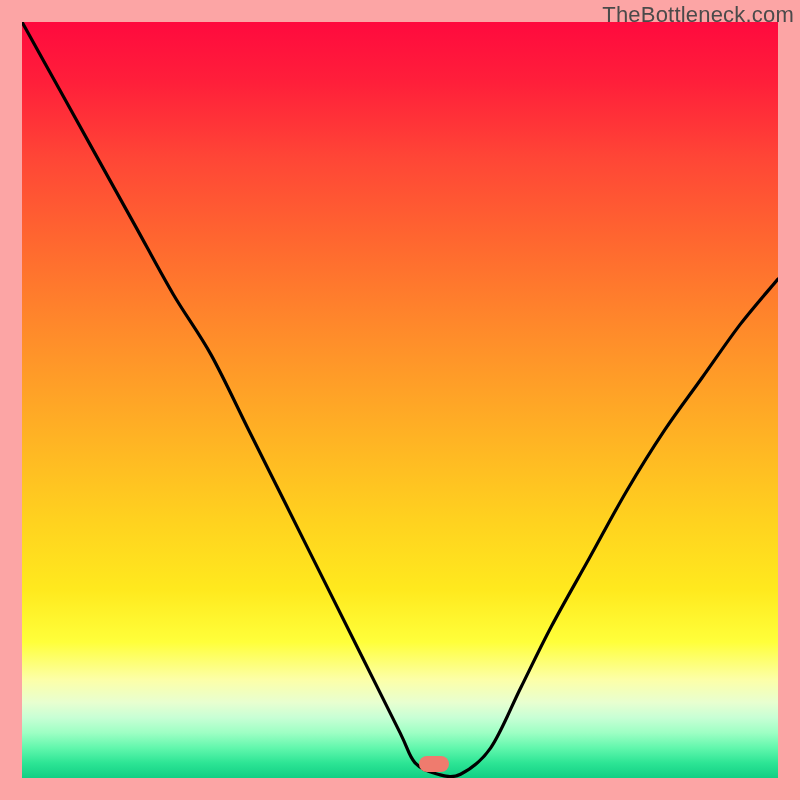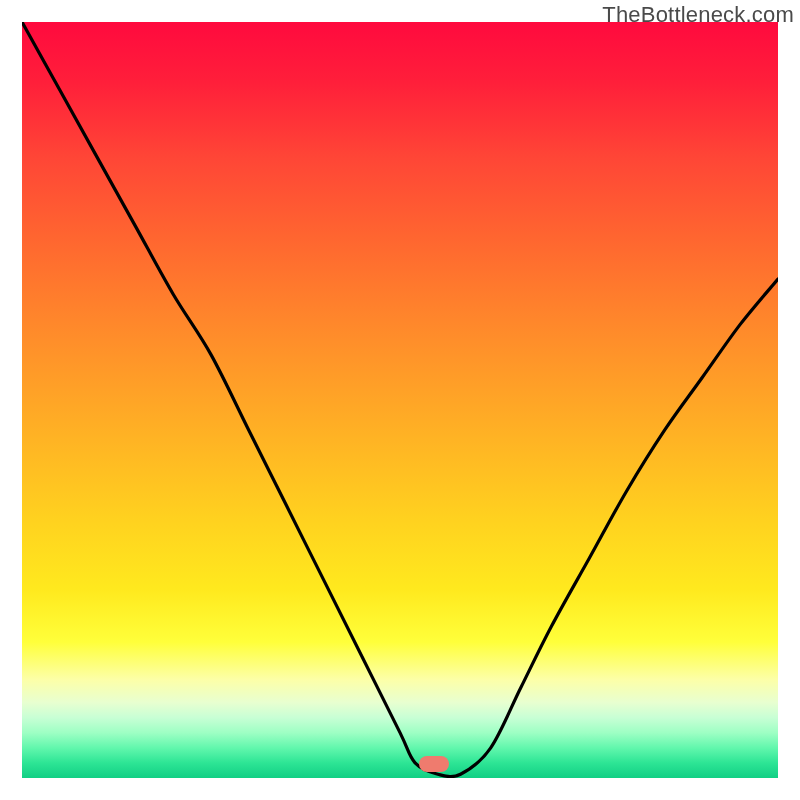--- a/index.html
+++ b/index.html
@@ -8,21 +8,21 @@
     width: 800px;
     height: 800px;
     background: #000;
     overflow: hidden;
     font-family: Arial, Helvetica, sans-serif;
   }
   .stage {
     position: relative;
     width: 800px;
     height: 800px;
-    background: #ffffff;
+    background: #fca5a5;
   }
   .plot {
     position: absolute;
     left: 22px;
     top: 22px;
     width: 756px;
     height: 756px;
     overflow: hidden;
   }
   .gradient {

